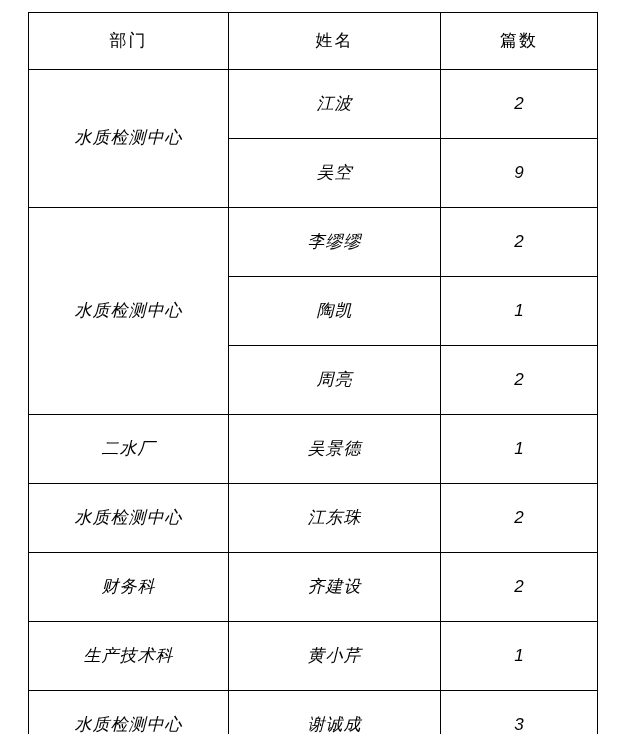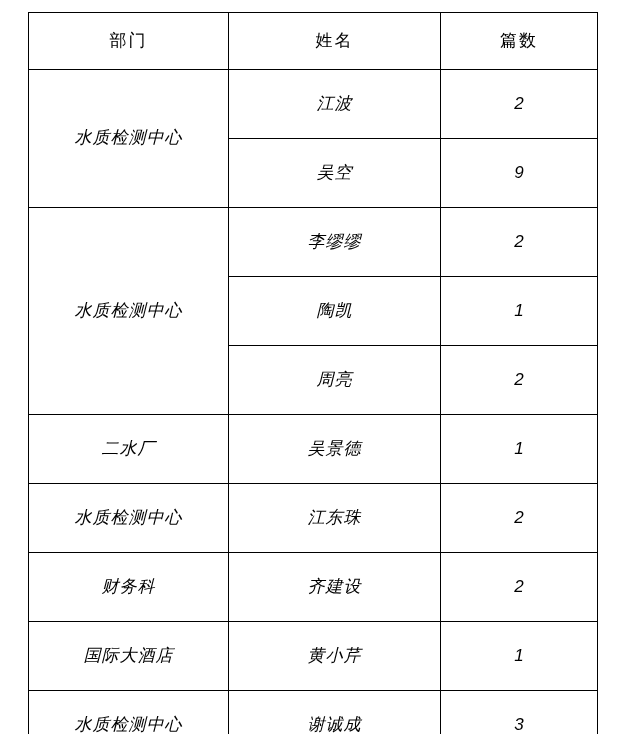--- a/index.html
+++ b/index.html
@@ -101,21 +101,21 @@
         <td class="count-cell">2</td>
       </tr>
 
       <tr class="body-row">
         <td class="dept-cell">财务科</td>
         <td class="name-cell">齐建设</td>
         <td class="count-cell">2</td>
       </tr>
 
       <tr class="body-row">
-        <td class="dept-cell">国际大酒店</td>
+        <td class="dept-cell">生产技术科</td>
         <td class="name-cell">黄小芹</td>
         <td class="count-cell">1</td>
       </tr>
 
       <tr class="body-row">
         <td class="dept-cell">水质检测中心</td>
         <td class="name-cell">谢诚成</td>
         <td class="count-cell">3</td>
       </tr>
     </tbody>

